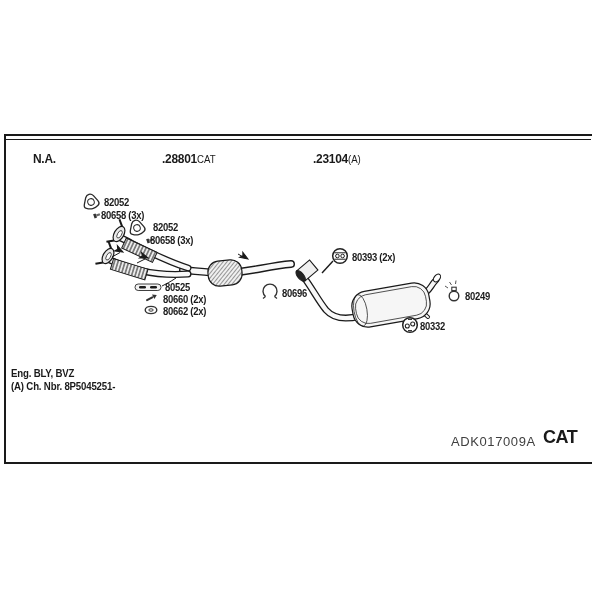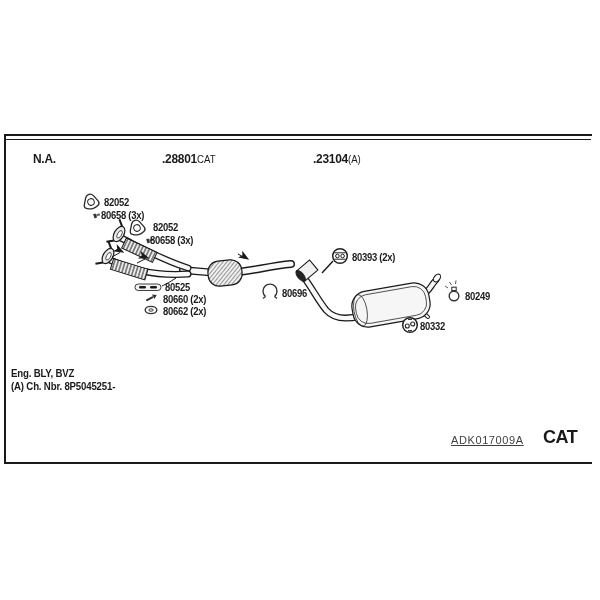--- a/index.html
+++ b/index.html
@@ -8,22 +8,22 @@
   .frame{position:absolute;left:4px;top:134px;width:587px;height:326px;
          border:2px solid #1a1a1a;background:#fff;box-sizing:content-box;}
   .toprule{position:absolute;left:6px;top:139px;width:585px;height:1px;background:#1a1a1a;}
   .hlabel{position:absolute;font-weight:bold;font-size:13px;letter-spacing:-0.3px;
           transform:scaleX(.92);transform-origin:left top;white-space:nowrap;}
   .hsuffix{font-weight:normal;font-size:10.5px;letter-spacing:0;}
   .plabel{position:absolute;font-weight:bold;font-size:10.5px;letter-spacing:-0.3px;
           transform:scaleX(.9);transform-origin:left top;white-space:nowrap;}
   .flabel{position:absolute;font-weight:bold;font-size:10.5px;letter-spacing:-0.2px;
           transform:scaleX(.92);transform-origin:left top;white-space:nowrap;}
-  .stamp-ref{position:absolute;left:451px;top:434px;font-size:11px;color:#3f3f3f;
-             letter-spacing:0.6px;white-space:nowrap;text-decoration:underline;}
+  .stamp-ref{position:absolute;left:451px;top:434px;font-size:13px;color:#3f3f3f;
+             letter-spacing:0.6px;white-space:nowrap;}
   .stamp-cat{position:absolute;left:543px;top:426px;font-size:19px;font-weight:bold;
              letter-spacing:-0.5px;transform:scaleX(.95);transform-origin:left top;}
   svg.art{position:absolute;left:0;top:0;}
 </style>
 </head>
 <body>
 
 <div class="canvas">
 
   <div class="frame"></div>

